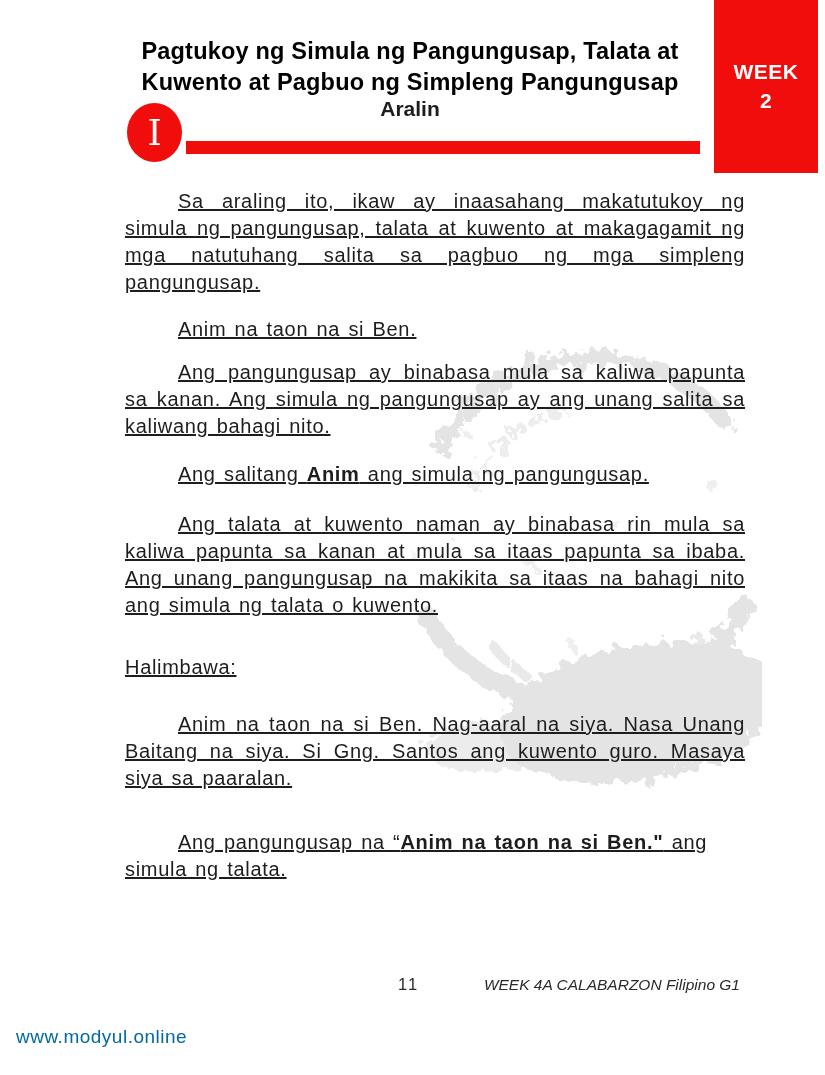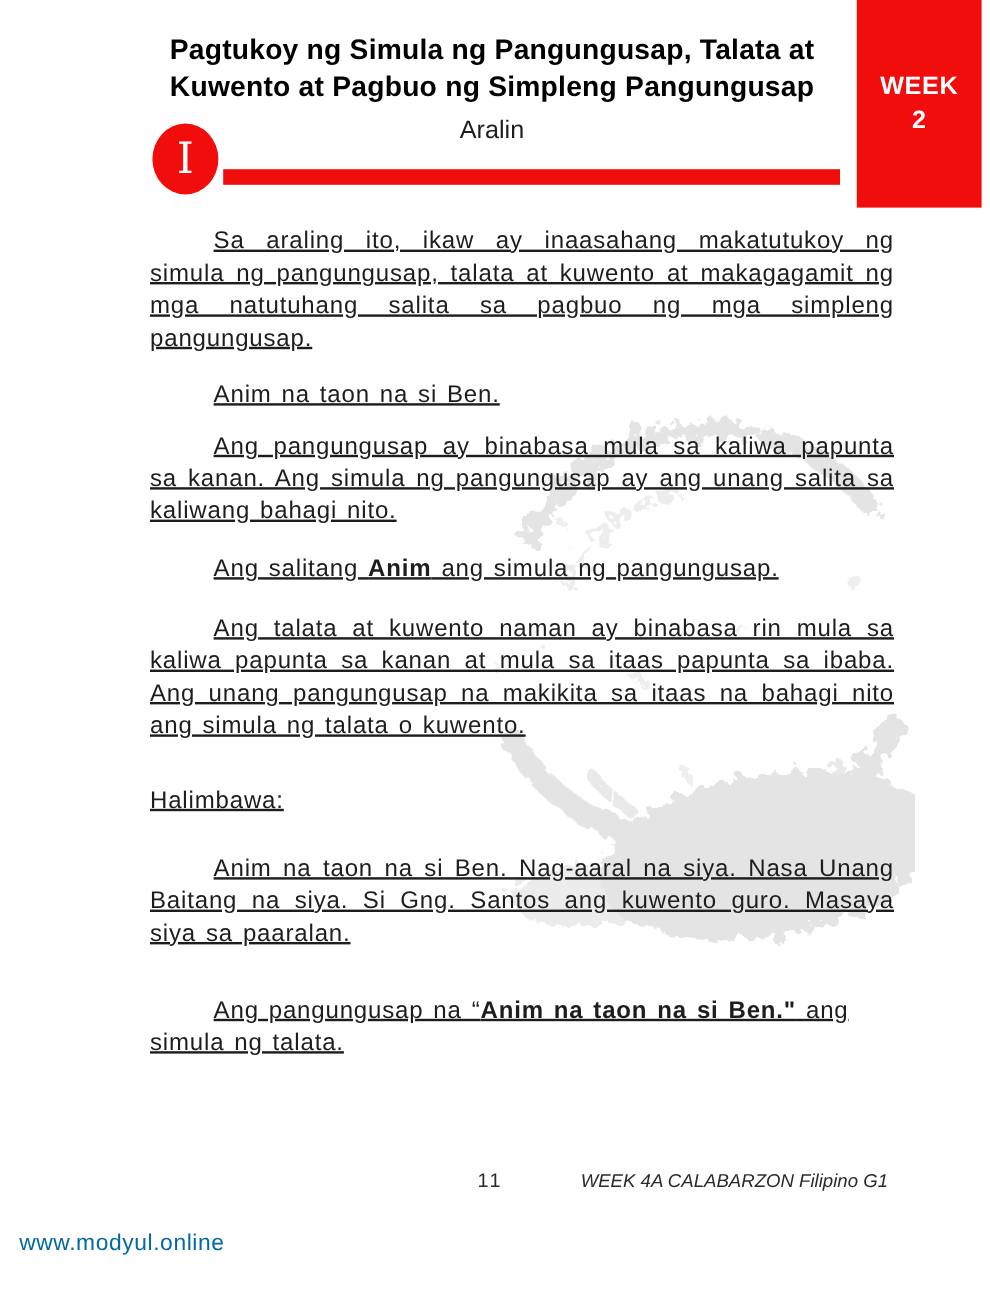--- a/index.html
+++ b/index.html
@@ -18,30 +18,31 @@
     width:104px; height:173px;
     background:var(--accent-red,#f20d0d);
     color:#ffffff;
     display:flex; flex-direction:column;
     align-items:center; justify-content:center;
     gap:5px;
     font-weight:bold; font-size:21px; letter-spacing:0.5px;
     z-index:2;
   }
   .title {
-    position:absolute; top:26px; left:112px; width:596px;
+    position:absolute; top:36px; left:112px; width:596px;
     text-align:center; color:#000;
     font-size:23.5px; font-weight:bold; line-height:31px;
     letter-spacing:0.2px;
     z-index:2;
   }
   .subtitle {
     position:absolute; top:97px; left:112px; width:596px;
     text-align:center; font-size:21px; color:#1d1d1d;
     z-index:2;
+    font-weight:bold;
   }
   .lesson-badge {
     position:absolute; left:127px; top:103px;
     width:55px; height:59px; border-radius:50%;
     background:var(--accent-red,#f20d0d);
     color:#ffffff;
     font-family:"DejaVu Serif", serif; font-size:36px;
     display:flex; align-items:center; justify-content:center;
     z-index:2;
   }

